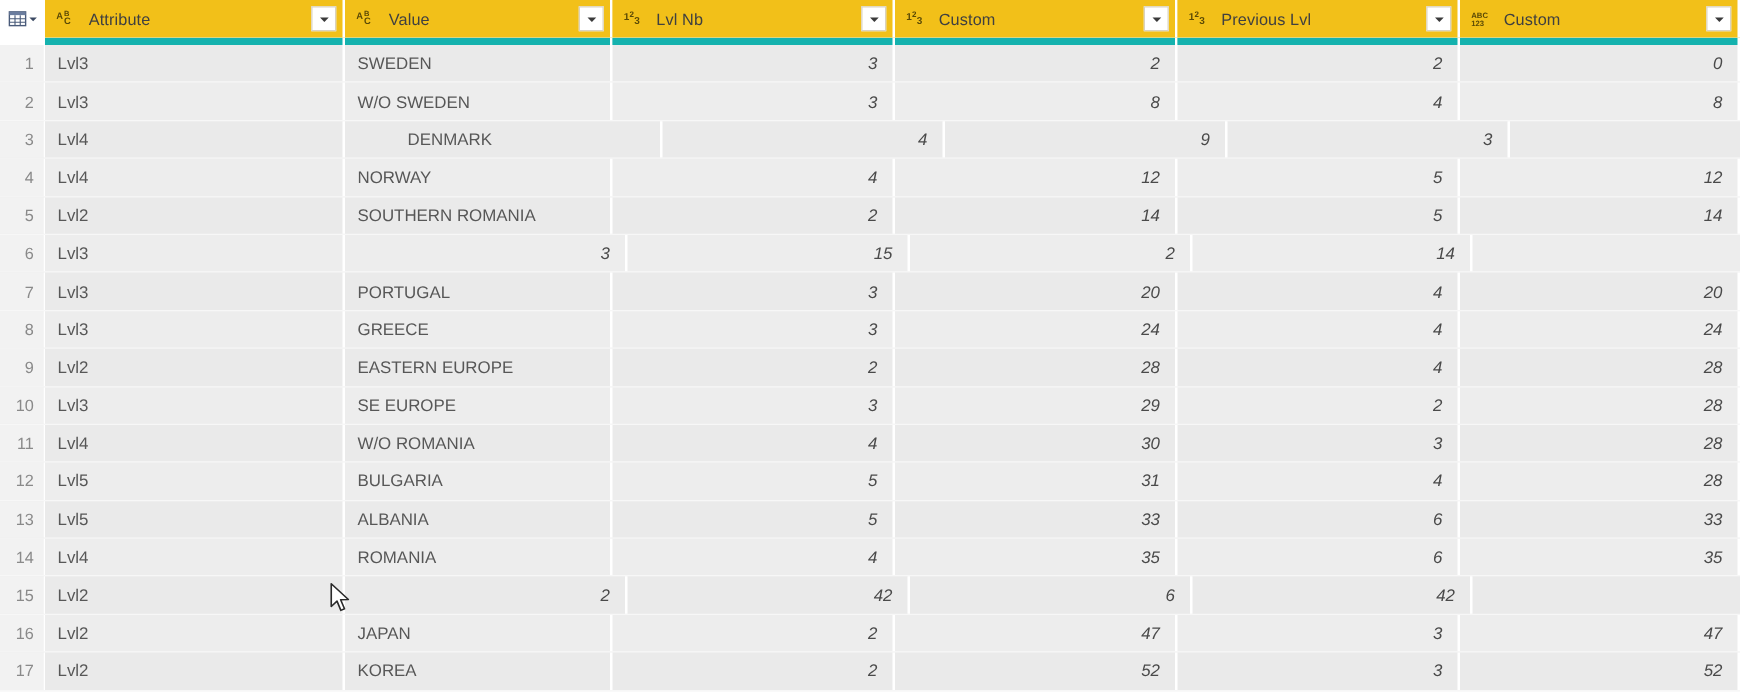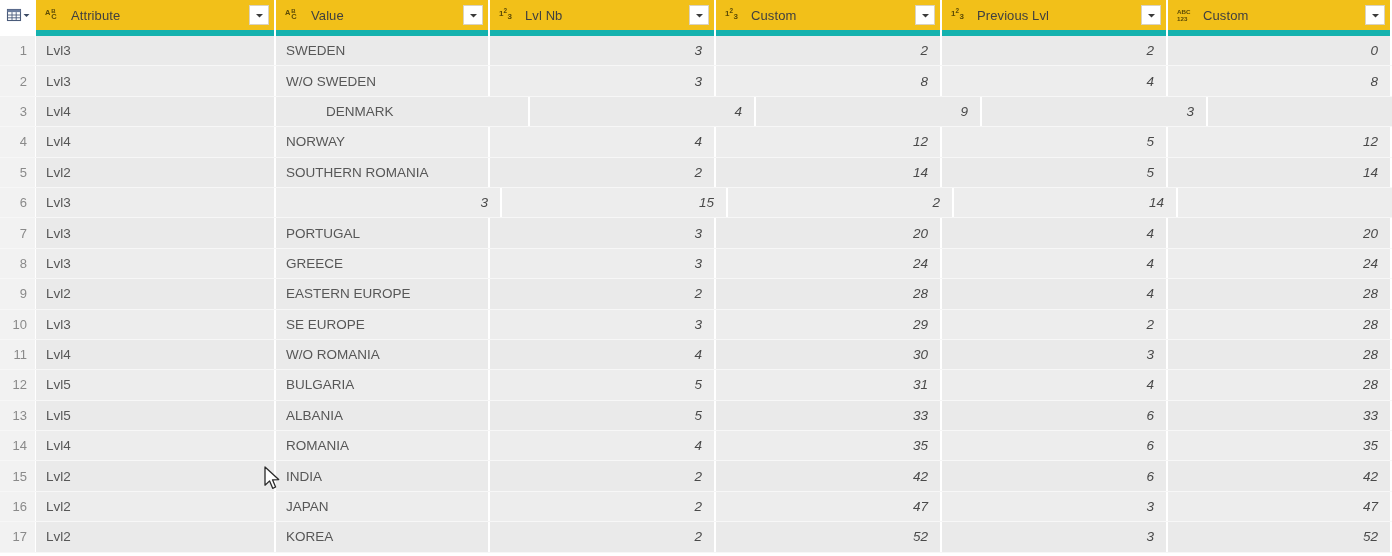--- a/index.html
+++ b/index.html
@@ -415,21 +415,20 @@
         <div class="cell" style="width: 240px; min-width: 240px;">Lvl4</div>
         <div class="cell" style="width: 214px; min-width: 214px;">ROMANIA</div>
         <div class="cell num" style="width: 226px; min-width: 226px;">4</div>
         <div class="cell num" style="width: 226px; min-width: 226px;">35</div>
         <div class="cell num" style="width: 226px; min-width: 226px;">6</div>
         <div class="cell num" style="width: 224px; min-width: 224px;">35</div>
       </div>
       <div class="row">
         <div class="gutter">15</div>
         <div class="cell" style="width: 240px; min-width: 240px;">Lvl2</div>
-        <div class="cell" style="width: 214px; min-width: 214px;">INDIA</div>
         <div class="cell num" style="width: 226px; min-width: 226px;">2</div>
         <div class="cell num" style="width: 226px; min-width: 226px;">42</div>
         <div class="cell num" style="width: 226px; min-width: 226px;">6</div>
         <div class="cell num" style="width: 224px; min-width: 224px;">42</div>
       </div>
       <div class="row alt">
         <div class="gutter">16</div>
         <div class="cell" style="width: 240px; min-width: 240px;">Lvl2</div>
         <div class="cell" style="width: 214px; min-width: 214px;">JAPAN</div>
         <div class="cell num" style="width: 226px; min-width: 226px;">2</div>

